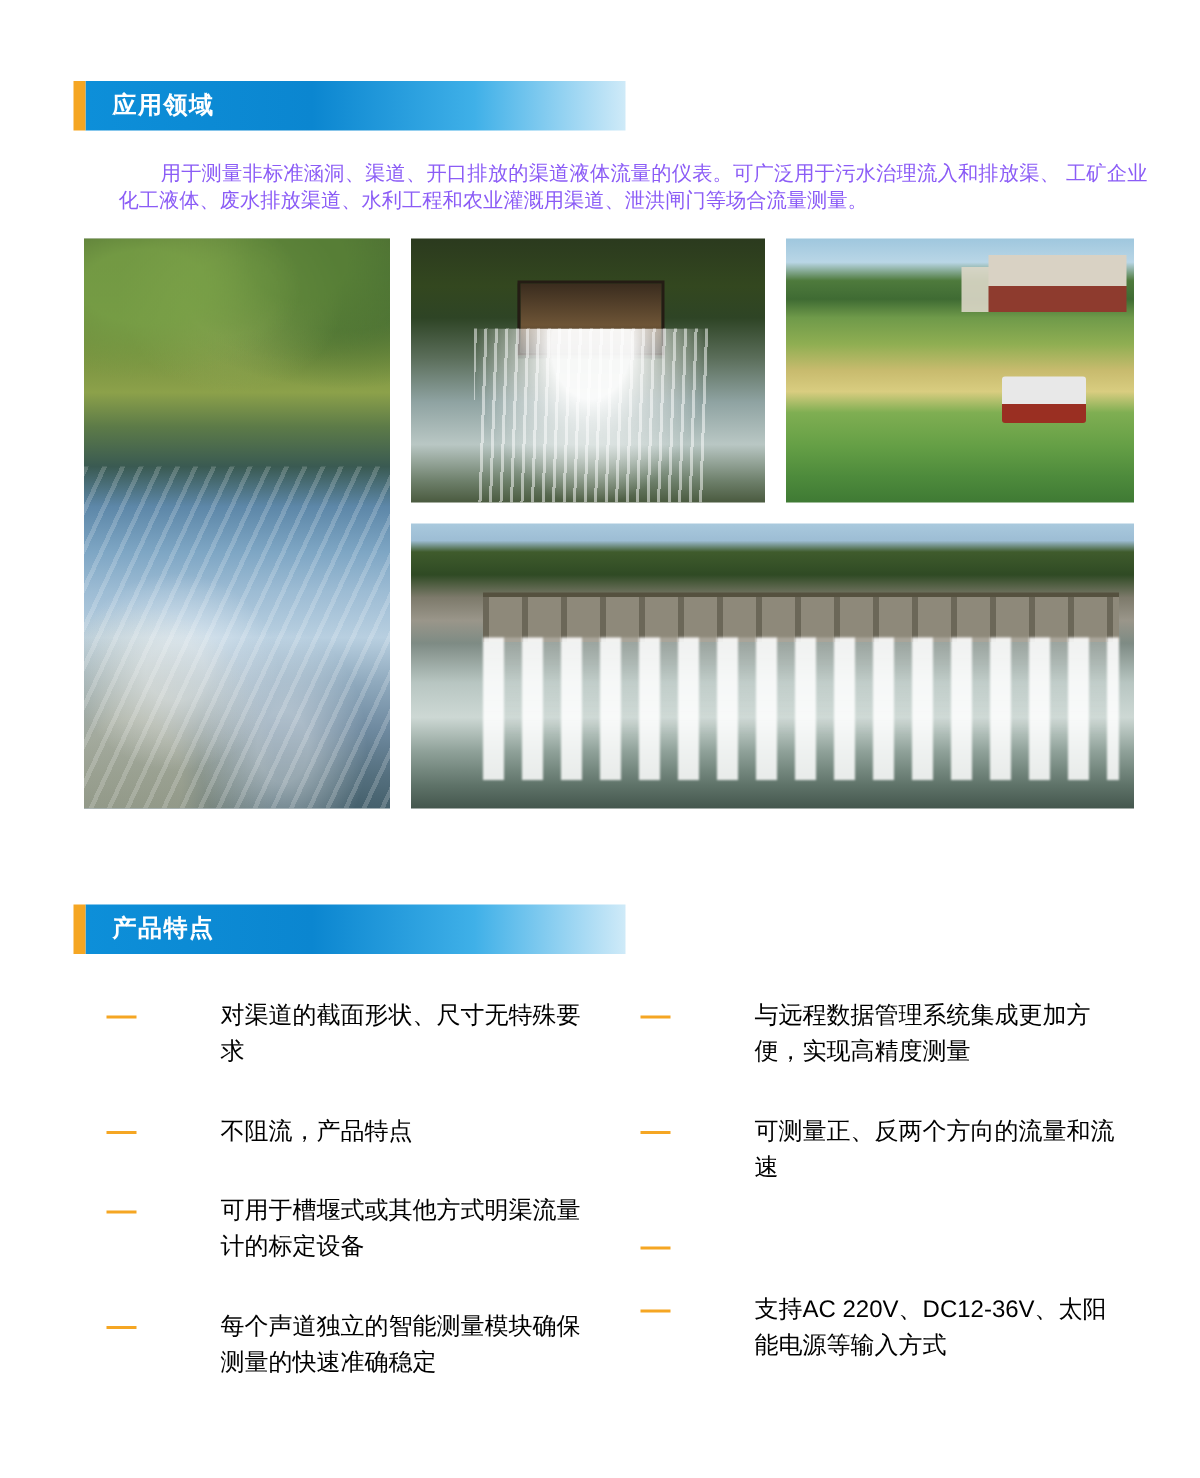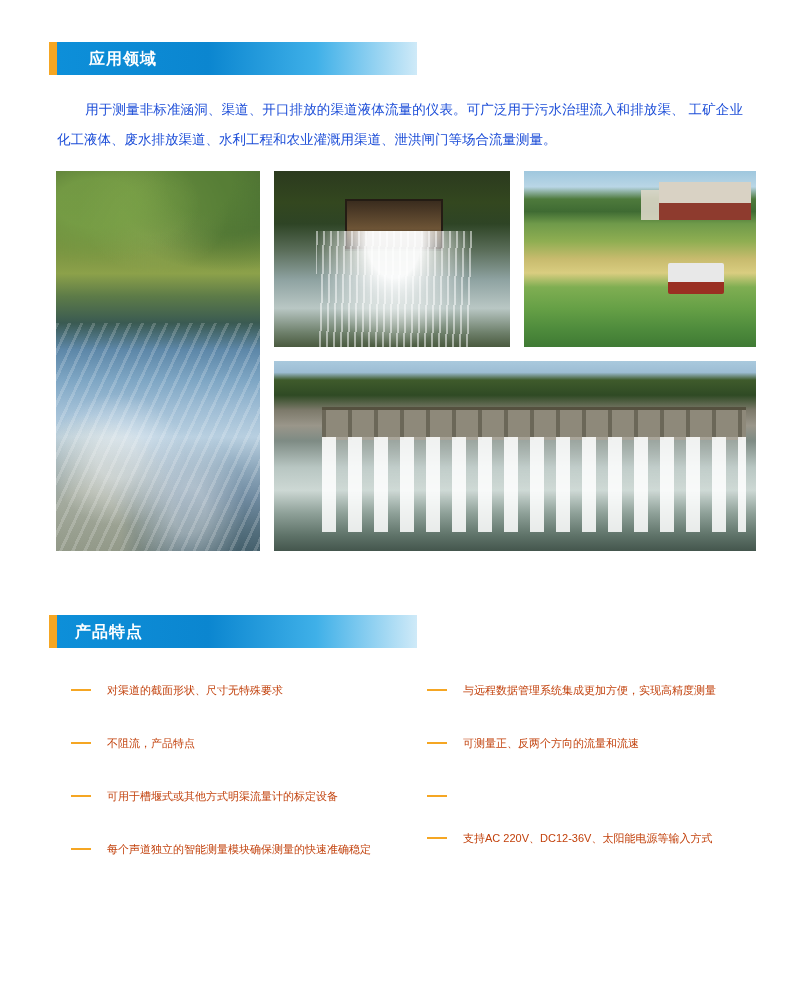--- a/index.html
+++ b/index.html
@@ -44,25 +44,25 @@
     color: #ffffff;
     font-size: 16px;
     font-weight: bold;
     letter-spacing: 1px;
     padding-left: 18px;
     line-height: 33px;
   }
 
   
   .intro {
-    margin: 20px 57px 0 57px;
+    margin: 20px 57px 0 79px;
     width: 686px;
     font-size: 13.5px;
-    line-height: 30px;
-    color: #1d4ed8;
+    line-height: 18px;
+    color: #8b5cf6;
     text-align: justify;
   }
   .intro .indent { display: inline-block; width: 28px; }
 
   
   .images {
     position: relative;
     margin: 16px 0 0 0;
     height: 400px;
   }
@@ -193,32 +193,33 @@
     margin-bottom: 29px;
   }
   .feat-dash {
     flex: 0 0 auto;
     width: 20px;
     height: 2px;
     background: #f5a623;
     margin: 11px 16px 0 14px;
   }
   .feat-text {
-    font-size: 11px;
+    font-size: 16px;
     line-height: 24px;
-    color: #c2410c;
+    color: #000000;
     max-width: 272px;
+    margin-left: 40px;
   }
 </style>
 </head>
 <body>
 
 <div class="page">
 
-  <div class="section-head" style="margin-top:42px;padding-left:14px;">
+  <div class="section-head" style="margin-top:54px;">
     <span class="bar-accent"></span>
     <span class="head-text">应用领域</span>
   </div>
 
   <p class="intro"><span class="indent"></span><span>用于测量非标准涵洞、渠道、开口排放的渠道液体流量的仪表。可广泛用于污水治理流入和排放渠、  工矿企业化工液体、废水排放渠道、水利工程和农业灌溉用渠道、泄洪闸门等场合流量测量。</span></p>
 
   <div class="images">
     <div class="photo photo-river">
       
     </div>

